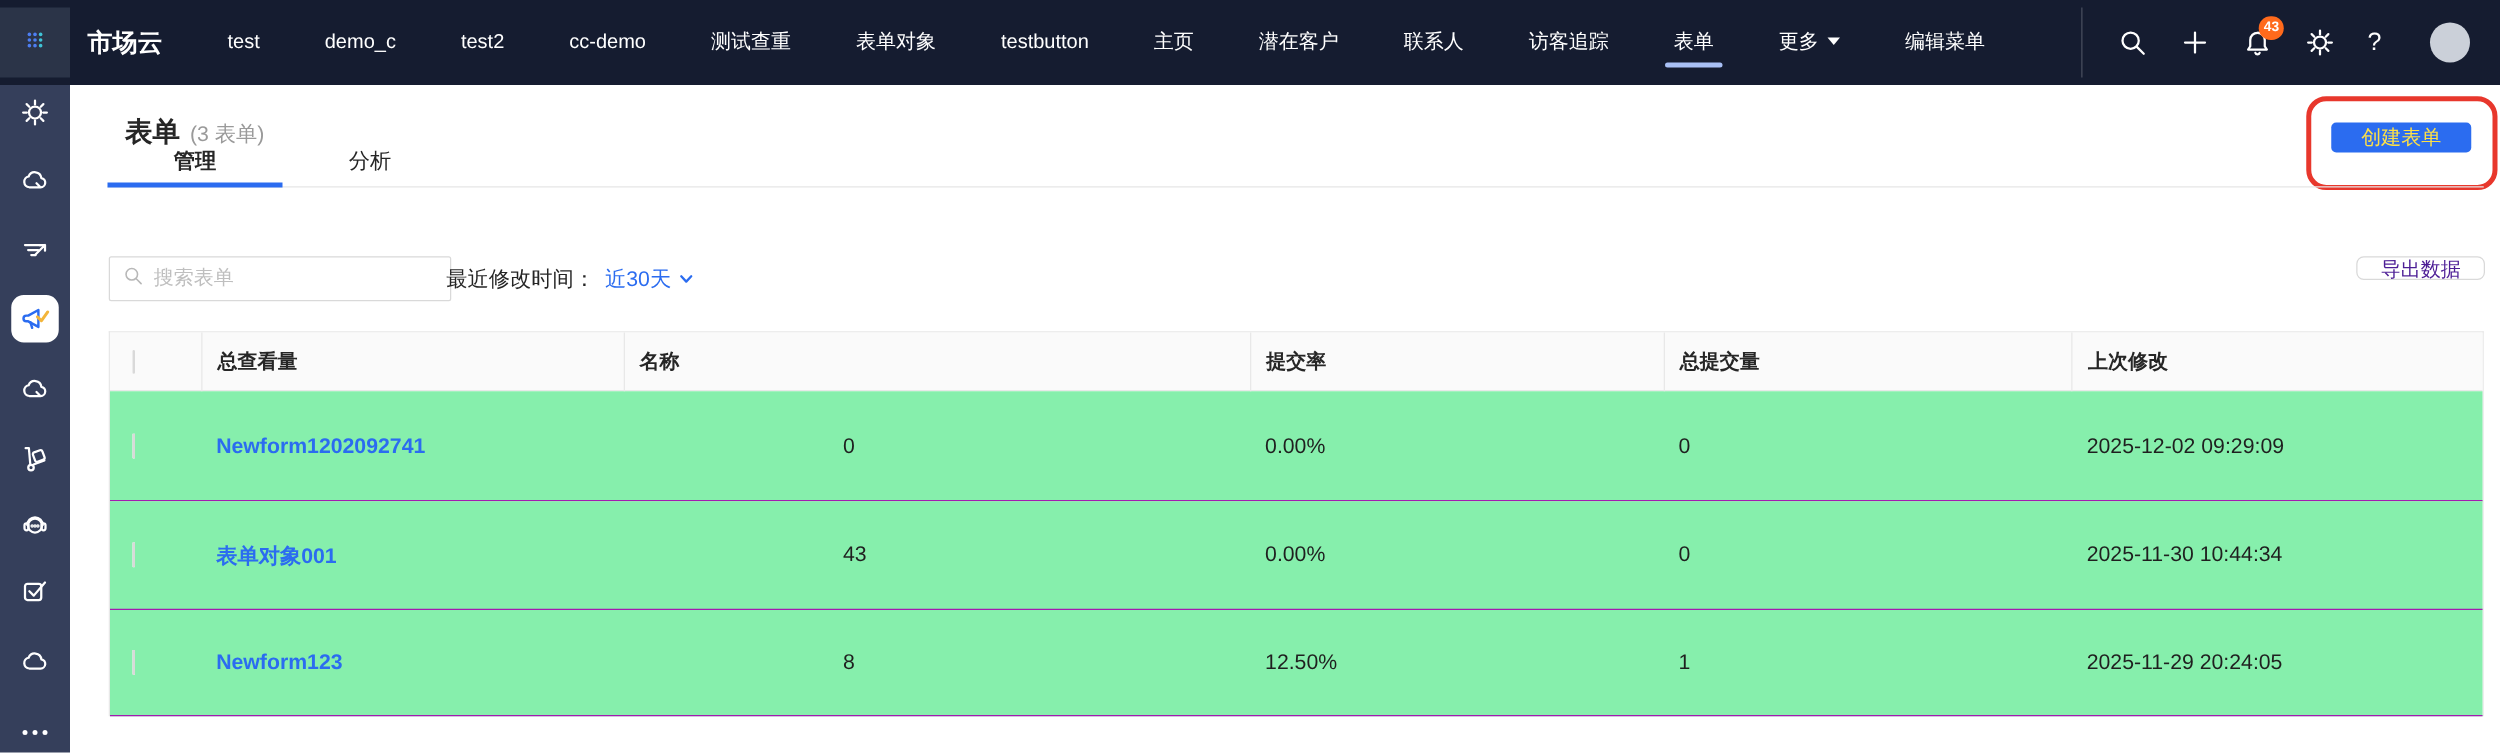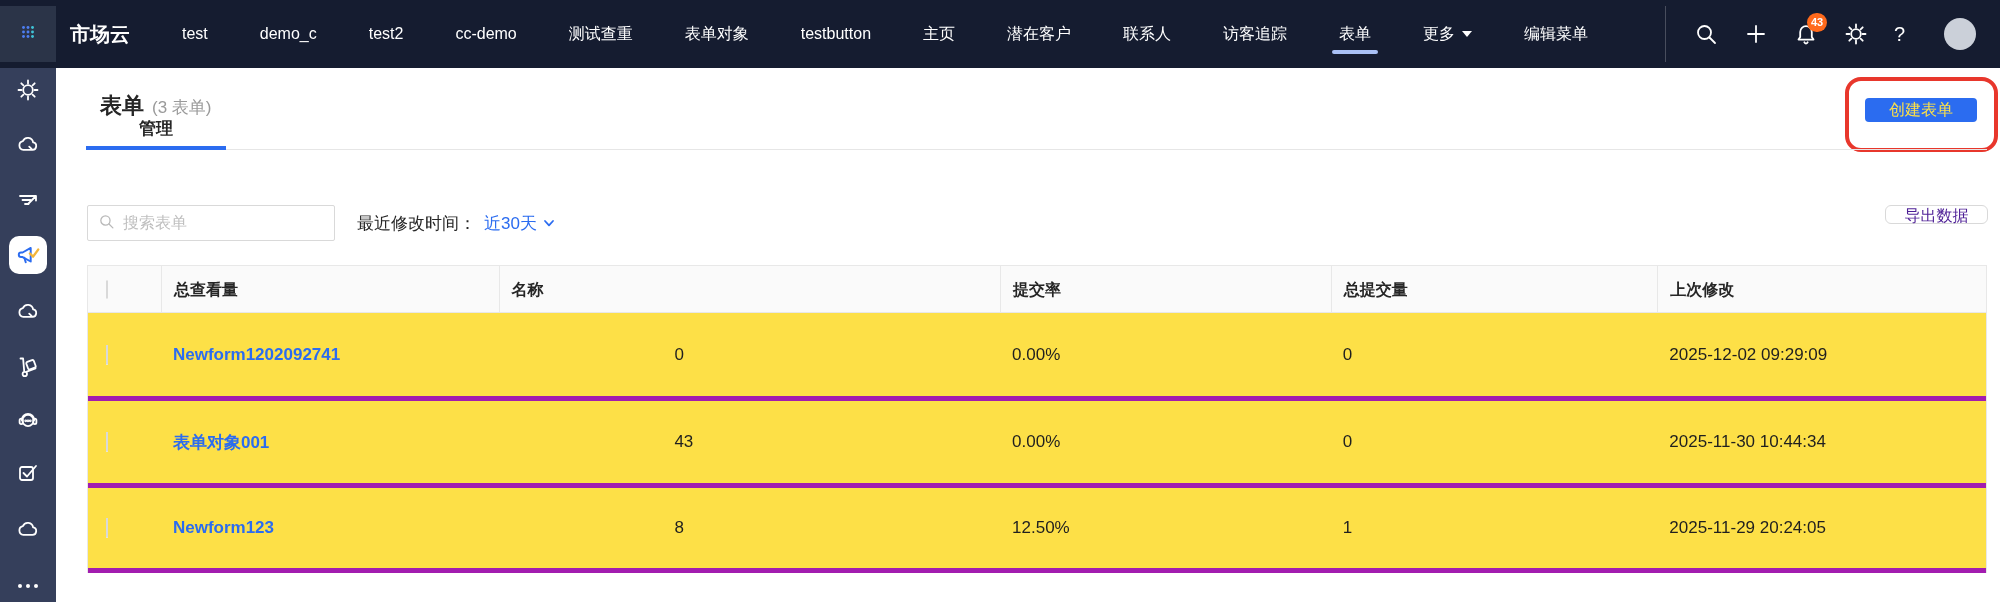--- a/index.html
+++ b/index.html
@@ -47,40 +47,40 @@
     font-family:inherit; }
   .annotation { position:absolute; left:1789px; top:21px; width:153px; height:75px;
     border:4px solid #e8372c; border-radius:16px; pointer-events:none; }
 
   .tabs-line { position:absolute; left:30px; top:93px; width:1901px; height:1px; background:#e6e6e6; }
   .tabs { position:absolute; left:30px; top:52px; display:flex; }
   .tab { width:140px; height:42px; line-height:42px; text-align:center; font-size:17px;
     color:#262626; cursor:pointer; }
   .tab.active { font-weight:bold; border-bottom:4px solid #2b6cf0; }
 
-  .search-box { position:absolute; left:31px; top:149px; width:248px; height:36px;
+  .search-box { position:absolute; left:31px; top:149px; width:274px; height:36px;
     border:1px solid #d9d9d9; border-radius:2px; display:flex; align-items:center; padding:0 10px; background:#fff; }
   .search-box input { border:none; outline:none; flex:1; font-size:16px; color:#333;
     margin-left:8px; font-family:inherit; background:transparent; }
   .search-box input::placeholder { color:#bfbfbf; }
 
   .filter { position:absolute; left:301px; top:149px; height:36px; display:flex; align-items:center; font-size:17px; }
   .filter-label { color:#262626; }
   .filter-value { color:#2b6cf0; margin-left:8px; cursor:pointer; display:flex; align-items:center; gap:5px; }
 
   .export-btn { position:absolute; left:1829px; top:149px; width:103px; height:19px;
     background:#fff; border:1px solid #d9d9d9; border-radius:6px; color:#4c1d95; font-size:16px;
     cursor:pointer; font-family:inherit; }
 
   
   .table { position:absolute; left:31px; top:209px; width:1900px;
     border:1px solid #e8e8e8; border-bottom:none; }
   .tr { display:flex; align-items:center; }
   .thead { height:47px; background:#fafafa; border-bottom:1px solid #e8e8e8; }
-  .tbody-row { height:87px; background:#fde047; border-bottom:5px solid #a21caf; }
+  .tbody-row { height:87px; background:#86efac; border-bottom:1px solid #a21caf; }
   .td, .th { padding-left:12px; overflow:hidden; white-space:nowrap; }
   .th { font-size:16px; font-weight:bold; color:#262626; height:47px; line-height:47px; }
   .thead .th { border-left:1px solid #e8e8e8; }
   .thead .th.col-check { border-left:none; }
   .td { font-size:17px; color:#1f1f1f; }
   .col-check { width:73px; padding-left:18px; }
   .col-name  { width:502px; }
   .col-views { width:338px; }
   .col-rate  { width:331px; }
   .col-subs  { width:327px; }
@@ -229,20 +229,21 @@
   <div class="page-title">
     <span>表单</span><span class="page-count">(3 表单)</span>
   </div>
 
   <button class="create-btn">创建表单</button>
   <div class="annotation"></div>
 
   <div class="tabs-line"></div>
   <div class="tabs">
     <div class="tab active">管理</div>
+    <div class="tab">分析</div>
   </div>
 
   <div class="search-box">
     <span>
       <svg class="gray-ic" width="17" height="17" viewBox="0 0 24 24">
           <circle cx="10.5" cy="10.5" r="6.5"></circle>
           <path d="M15.5 15.5 L21 21"></path>
         </svg>
     </span>
     <input type="text" placeholder="搜索表单" style="">

